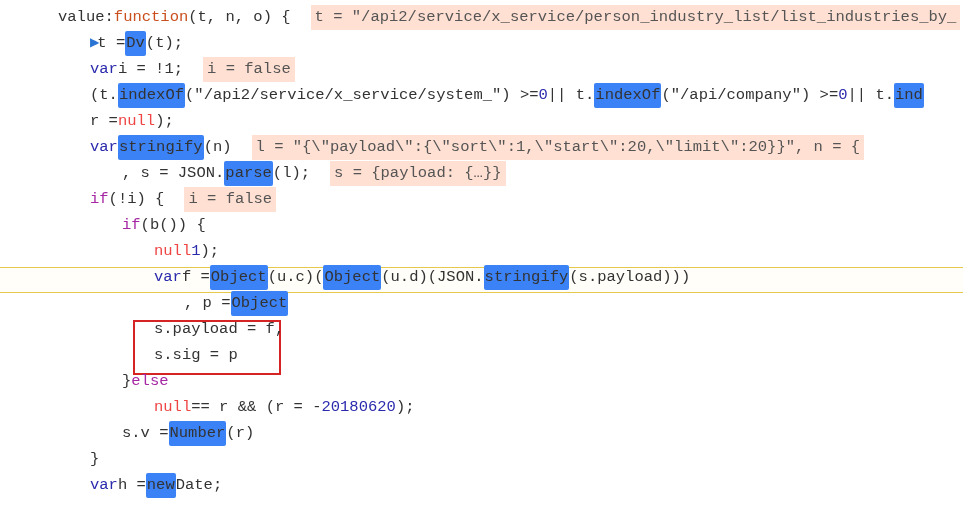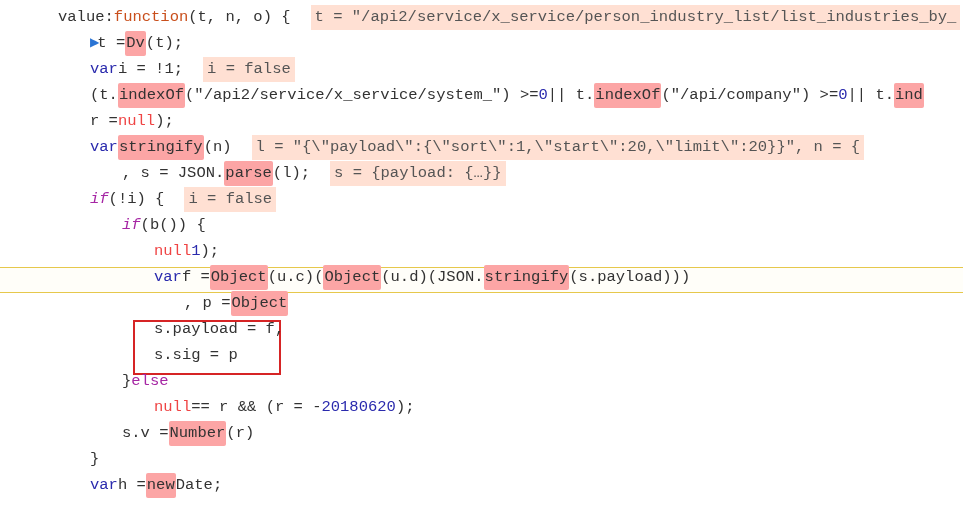--- a/index.html
+++ b/index.html
@@ -26,26 +26,26 @@
   }
   .ind { display:inline-block; }
   .w1 { width: 32px; }
   .w2 { width: 64px; }
   .w3 { width: 96px; }
   .w4 { width: 128px; }
   .w5 { width: 158px; }
 
   .kw-fn { color: #c94f1c; }
   .kw-var { color: #2a2aad; }
-  .kw-if { color: #a626a4; font-style: italic; }
+  .kw-if { color: #a626a4; }
   .kw-else { color: #a626a4; }
   .kw-new { color: #2a2aad; margin-top: 39px; }
   .kw-null { color: #ef4444; }
   .method-hl {
-    background: #fca5a5;
+    background: #3b82f6;
     color: #333;
     border-radius: 2px;
     padding: 0 1px;
   }
   .val-hl {
     background: #ffe0d3;
     color: #555;
     padding: 0 4px;
   }
   .num { color: #2a2aad; }

